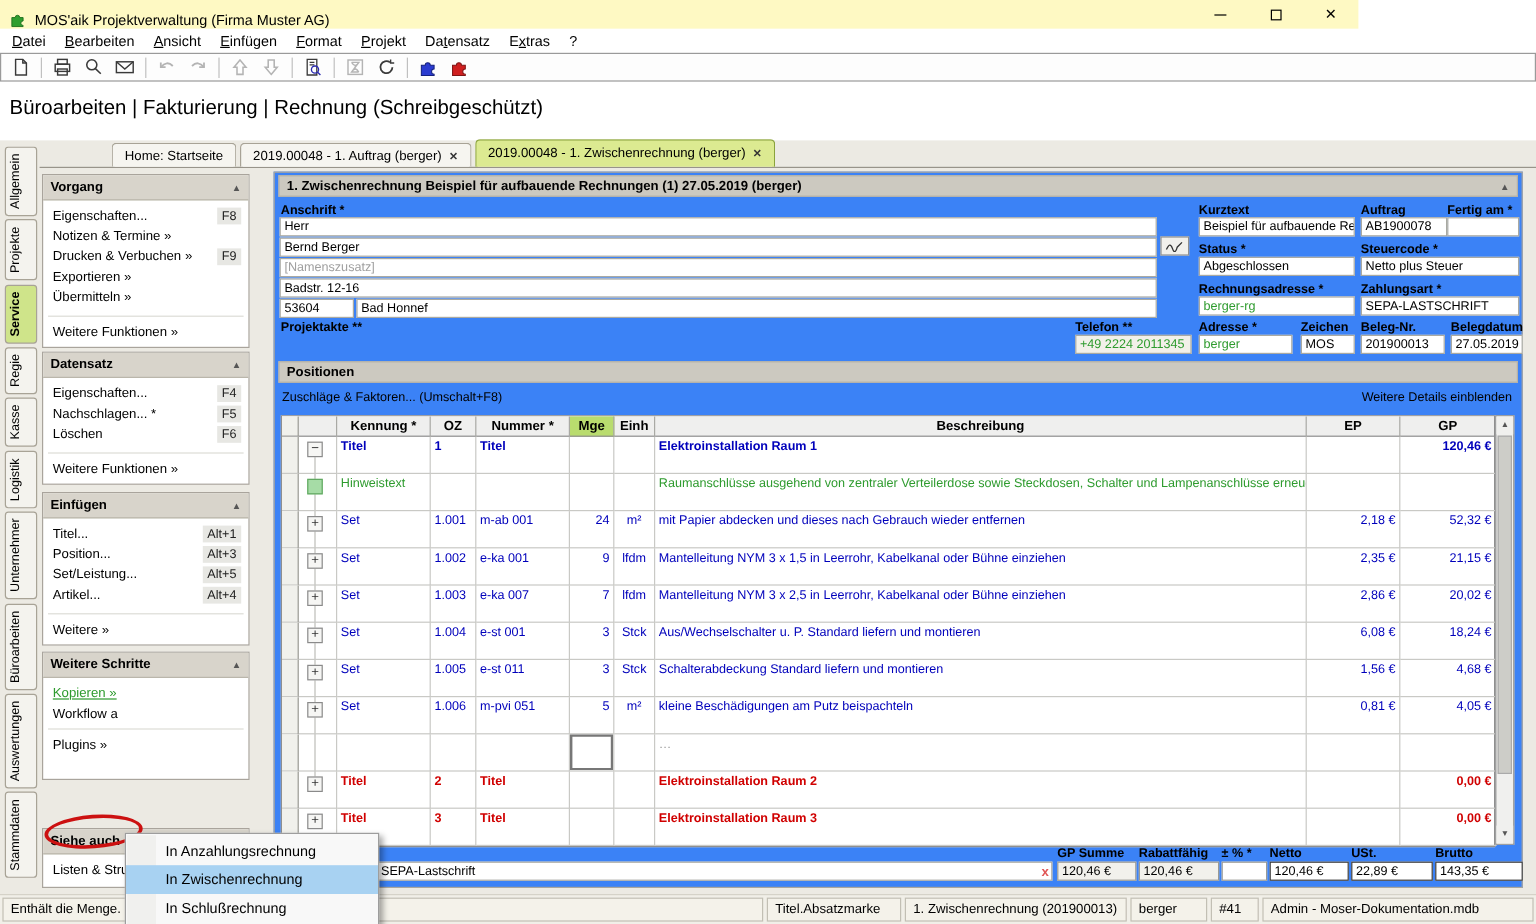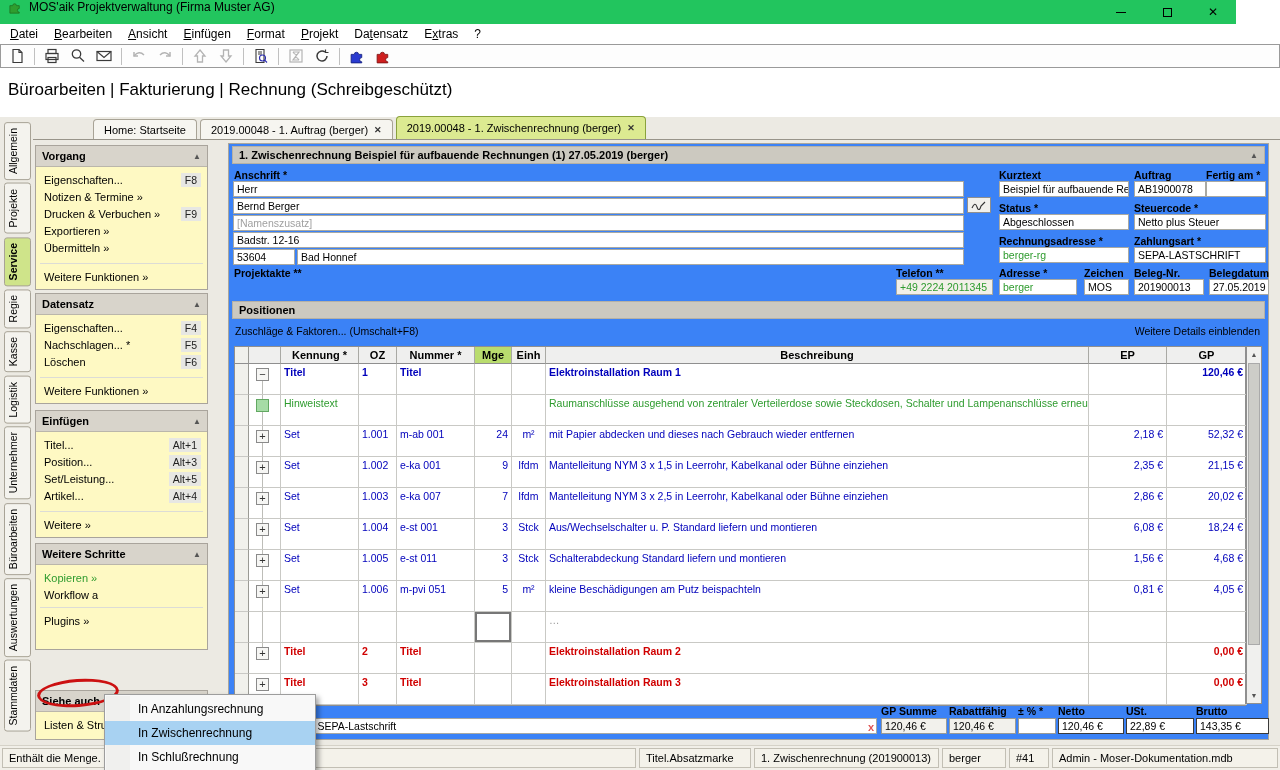--- a/index.html
+++ b/index.html
@@ -1,19 +1,19 @@
 <!DOCTYPE html>
 <html><head>
 <meta charset="utf-8">
 <style>
 *{box-sizing:border-box;margin:0;padding:0}
 body{width:1280px;height:770px;position:relative;overflow:hidden;background:#fff;
 font-family:"Liberation Sans",sans-serif;font-size:11px;color:#000}
 
-.titlebar{position:absolute;left:0;top:0;width:1236px;height:24px;background:#22c55e;display:flex;align-items:flex-start}
+.titlebar{position:absolute;left:0;top:0;width:1132px;height:24px;background:#fef9c3;display:flex;align-items:flex-end}
 .titlebar .ttext{margin-left:6px;font-size:12px}
 .wbtns{position:absolute;right:0;top:0;height:24px;display:flex}
 .wbtn{width:46px;height:24px;display:flex;align-items:center;justify-content:center}
 .glyph-min{width:10px;border-bottom:1px solid #000}
 .glyph-max{width:9px;height:9px;border:1px solid #000}
 .glyph-close{font-size:12px;line-height:12px}
 
 .menubar{position:absolute;left:0;top:24px;width:1280px;height:20px;background:#fff;display:flex;align-items:center;padding-left:2px}
 .mitem{padding:2px 8px;font-size:12px}
 .mitem .u{text-decoration:underline}
@@ -28,29 +28,29 @@
 
 .tabstrip{position:absolute;left:33px;top:0;width:1247px;height:23px;border-bottom:1px solid #98948a;display:flex;align-items:flex-end;padding-left:60px;gap:3px}
 .tab{height:20px;display:flex;align-items:center;gap:6px;padding:0 10px;background:#f6f5f0;border:1px solid #a8a396;border-bottom:none;border-radius:4px 4px 0 0;white-space:nowrap}
 .tab.active{height:23px;background:#dcea91;border-color:#8aa23c;font-weight:normal}
 .tabx{font-size:9px;font-weight:bold;color:#333}
 
 .lnav{position:absolute;left:0;top:5px;width:33px;height:620px;display:flex;flex-direction:column;gap:3px;overflow:hidden;padding-left:4px}
 .lnav-item{writing-mode:vertical-rl;transform:rotate(180deg);background:#f4f3ee;border:1px solid #a8a396;border-radius:3px;padding:5px 2px;font-size:10.5px;text-align:center;width:27px}
 .lnav-item[data-active="true"]{background:#cfe48a;font-weight:bold}
 
-.spanel{position:absolute;left:35px;width:173px;border:1px solid #a9a49c;background:#fef9c3}
+.spanel{position:absolute;left:35px;width:173px;border:1px solid #a9a49c;background:#ffffff}
 .spanel-h{height:21px;background:#d8d4cb;border-bottom:1px solid #bab6ab;display:flex;align-items:center;justify-content:space-between;padding:0 6px;font-weight:bold}
 .caret{font-size:8px;color:#555}
 .sbody{padding:4px 0 3px}
 .sitem{height:17px;display:flex;align-items:center;justify-content:space-between;padding:0 6px 0 8px;white-space:nowrap}
 .badge{background:#e7e7e3;color:#222;padding:0 4px;font-size:10.5px;line-height:14px}
 .badge:empty{display:none}
 .sdiv{border-top:1px solid #dcdcd6;margin:4px 4px}
-.link-green{color:#2e9b2e;}
+.link-green{color:#2e9b2e;text-decoration:underline}
 
 .redellipse{position:absolute;left:37px;top:562px;width:82px;height:28px;border:3px solid #cc1111;border-radius:50%;transform:rotate(-4deg);z-index:40;pointer-events:none}
 
 .cmenu{position:absolute;left:104px;top:577px;width:212px;background:#f8f8f8;border:1px solid #9d9d9d;box-shadow:3px 3px 5px rgba(0,0,0,.35);z-index:60;padding:2px 0}
 .cmenu .gutter{position:absolute;left:1px;top:1px;bottom:1px;width:24px;background:#f0f0ee}
 .citem{position:relative;height:24px;line-height:24px;padding-left:33px;font-size:12px;white-space:nowrap}
 .citem[data-selected="true"]{background:#a8d2f2}
 
 .main{position:absolute;left:228px;top:26px;width:1041px;height:597px;background:#3b82f6;border:1px solid #aaa69c}
 .secbar{position:absolute;height:18px;background:#ccc9c0;border:1px solid #b5b1a6;font-weight:bold;font-size:11px;display:flex;align-items:center;justify-content:space-between;padding:0 6px;left:3px;width:1033px}

